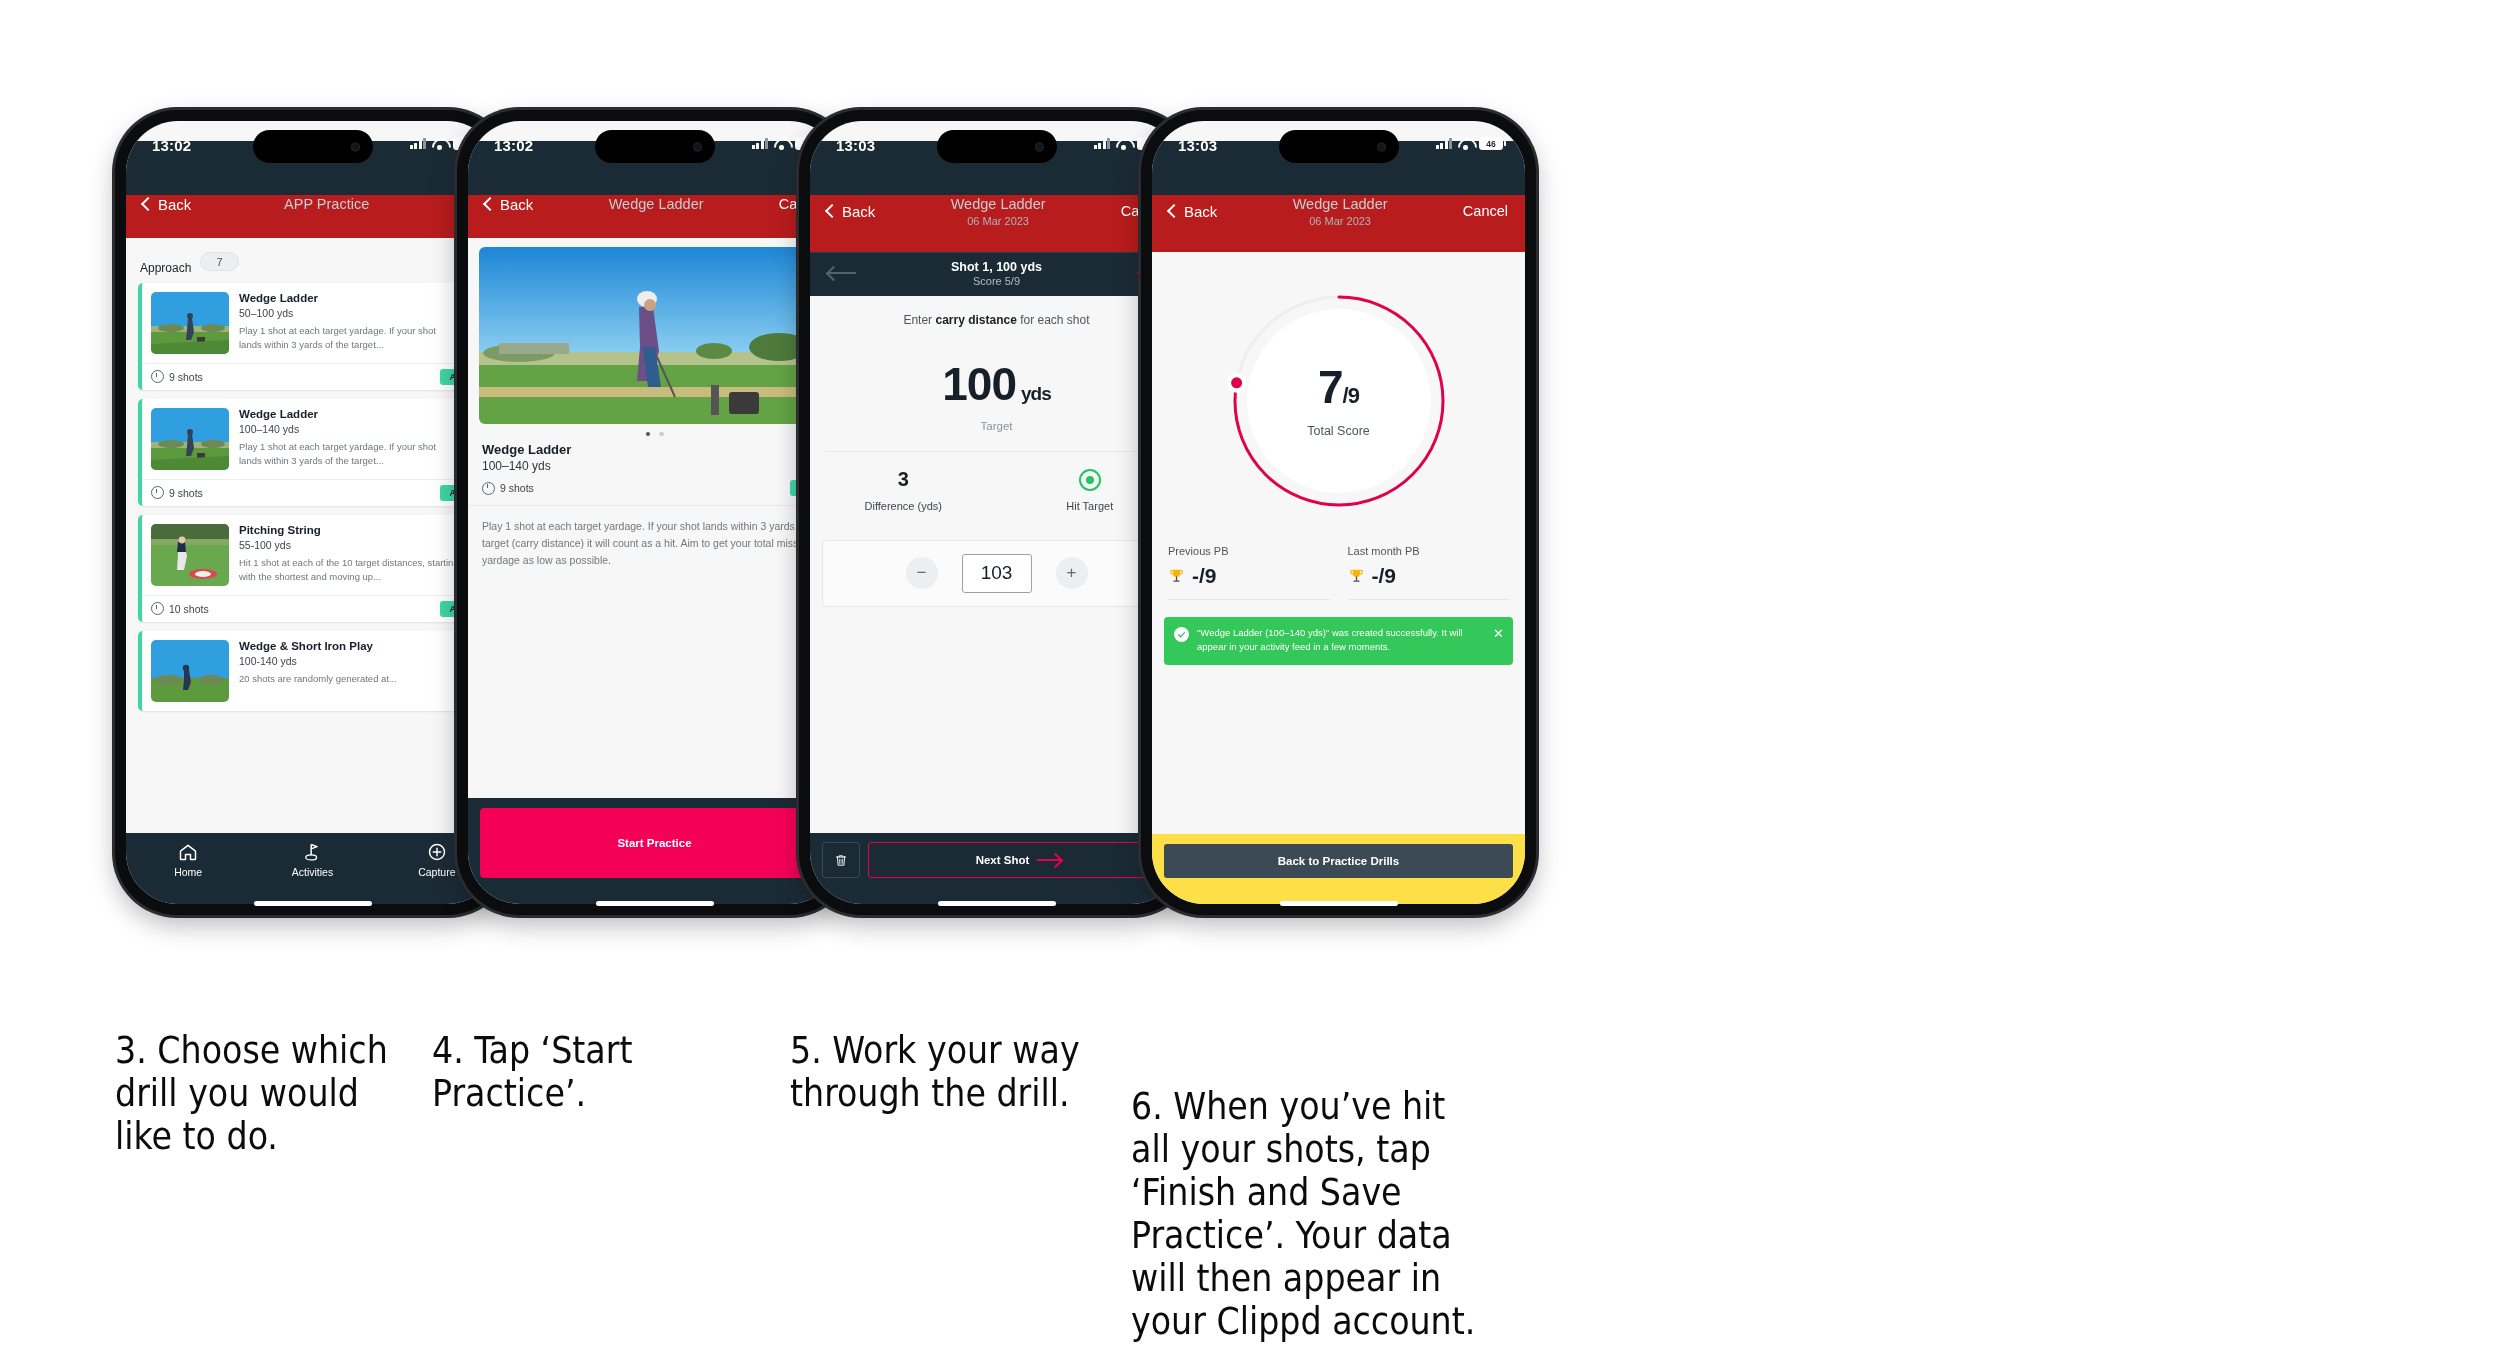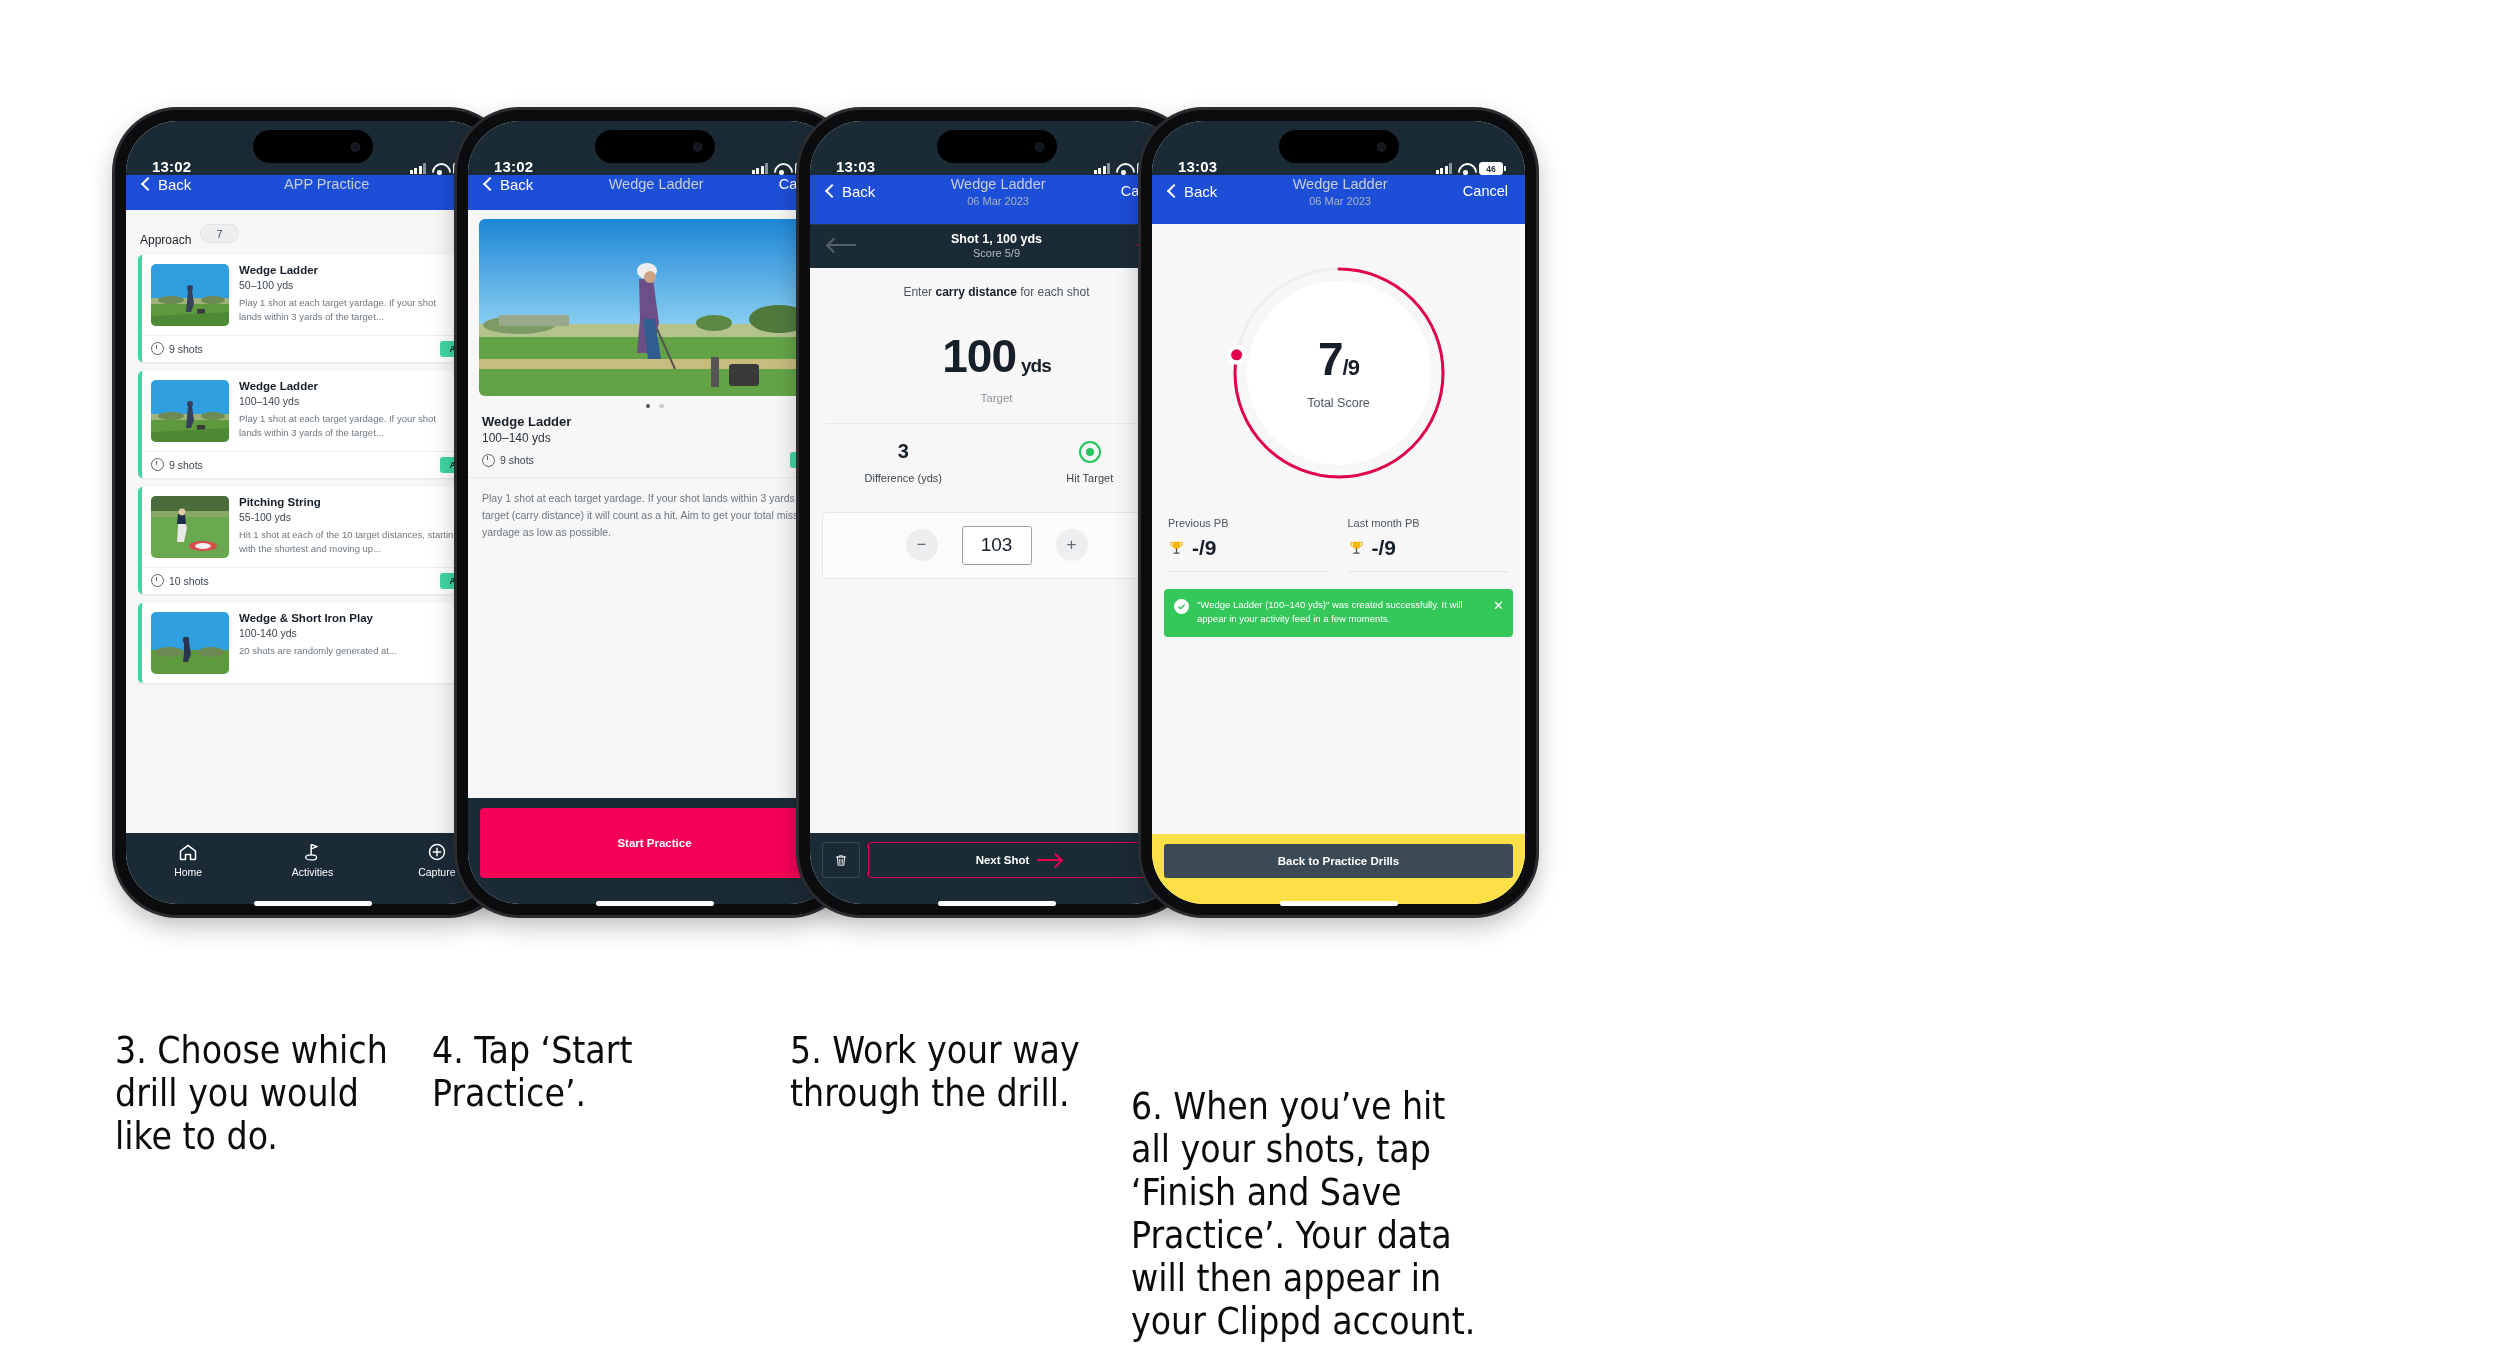--- a/index.html
+++ b/index.html
@@ -14,40 +14,40 @@
          overflow:hidden;background:#f7f7f7;display:flex;flex-direction:column;}
 
   .notch{position:absolute;left:50%;transform:translateX(-50%);top:20px;width:120px;height:33px;
          background:#000;border-radius:18px;z-index:40;}
   .notch .cam{position:absolute;right:13px;top:50%;transform:translateY(-50%);width:9px;height:9px;
          border-radius:50%;background:#12161c;box-shadow:inset 0 0 2px #2a3a4a;}
   .homebar{position:absolute;left:50%;transform:translateX(-50%);bottom:9px;width:118px;height:5px;
          border-radius:3px;background:#fff;z-index:40;}
 
   
-  .statusbar{height:54px;flex:0 0 54px;background:#1b2b36;color:#fff;display:flex;align-items:flex-end;
-         justify-content:space-between;padding:0 22px 0 26px;box-sizing:border-box;}
+  .statusbar{height:54px;flex:0 0 54px;background:#1b2b36;color:#fff;display:flex;align-items:flex-start;
+         justify-content:space-between;padding:0 22px 0 26px;box-sizing:border-box;margin-top:20px;}
   .sb-time{font-size:15px;font-weight:bold;letter-spacing:.2px;margin-top:-4px;}
   .sb-right{display:flex;align-items:center;gap:6px;margin-top:-4px;}
   .sig{display:flex;align-items:flex-end;gap:1.5px;height:11px;}
   .sig i{display:block;width:3px;background:#fff;border-radius:.5px;}
   .sig i:nth-child(1){height:4px}.sig i:nth-child(2){height:6px}
   .sig i:nth-child(3){height:8.5px}.sig i:nth-child(4){height:11px;background:#8a949c}
   .wifi{width:15px;height:11px;position:relative;}
   .wifi::before{content:"";position:absolute;left:0;top:0;width:15px;height:15px;border-radius:50%;
         border:2.6px solid #fff;border-bottom-color:transparent;border-left-color:transparent;
         transform:rotate(-45deg);}
   .wifi::after{content:"";position:absolute;left:5.2px;top:7.4px;width:4.4px;height:4.4px;border-radius:50%;background:#fff;}
   .batt{width:24px;height:13px;border-radius:3.5px;background:#fff;color:#1b2b36;font-size:8.5px;
         font-weight:bold;display:flex;align-items:center;justify-content:center;position:relative;}
   .batt::after{content:"";position:absolute;right:-3px;top:4px;width:2px;height:5px;background:#fff;border-radius:0 1px 1px 0;}
 
   
-  .navbar{background:#1d4ed8;color:#fff;display:flex;align-items:center;justify-content:space-between;
-          padding:0 17px 16px 17px;flex:0 0 auto;}
+  .navbar{background:#b91c1c;color:#fff;display:flex;align-items:center;justify-content:space-between;
+          padding:0 17px 24px 17px;flex:0 0 auto;}
   .nav-back{display:flex;align-items:center;gap:5px;font-size:15px;font-weight:500;}
   .chev{width:8px;height:8px;border-left:2.2px solid #fff;border-bottom:2.2px solid #fff;
         transform:rotate(45deg);display:inline-block;}
   .nav-title{font-size:14.5px;color:#c6ced4;text-align:center;line-height:1.28;}
   .nav-title .sub{font-size:11px;color:#aab4bc;display:block;}
   .nav-right{font-size:14.5px;color:#fff;}
   .burger{width:20px;height:14px;display:flex;flex-direction:column;justify-content:space-between;}
   .burger span{display:block;height:2.4px;background:#fff;border-radius:1px;}
 
   

